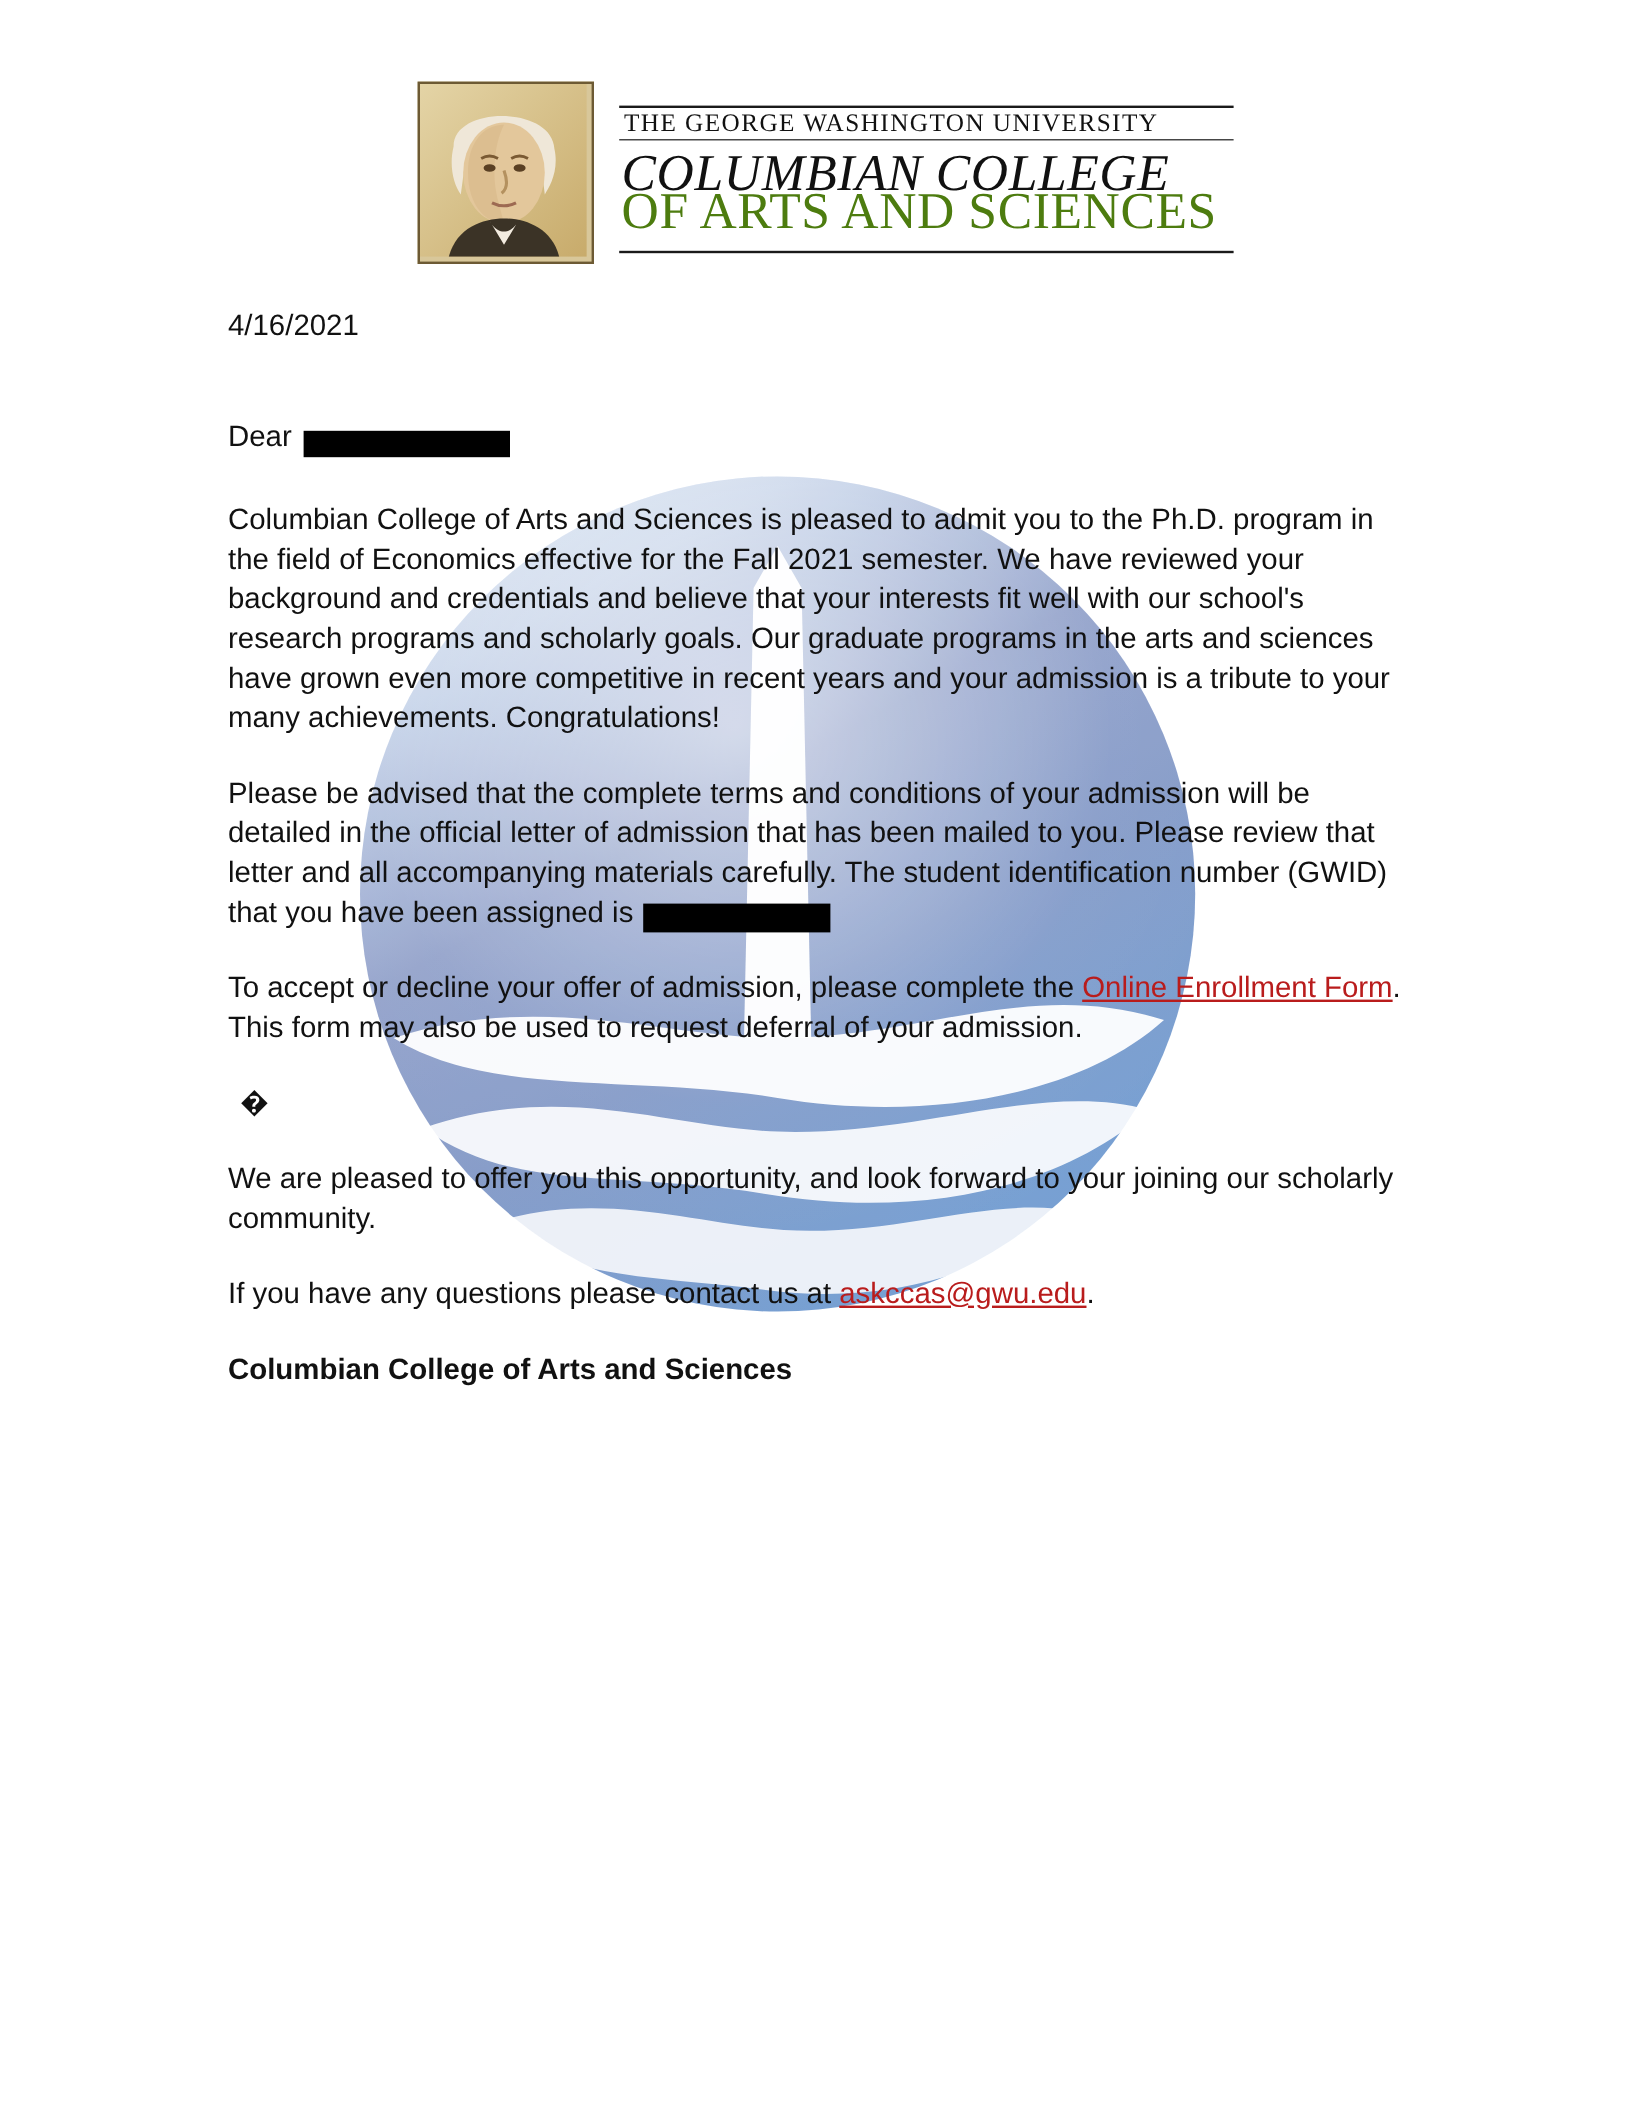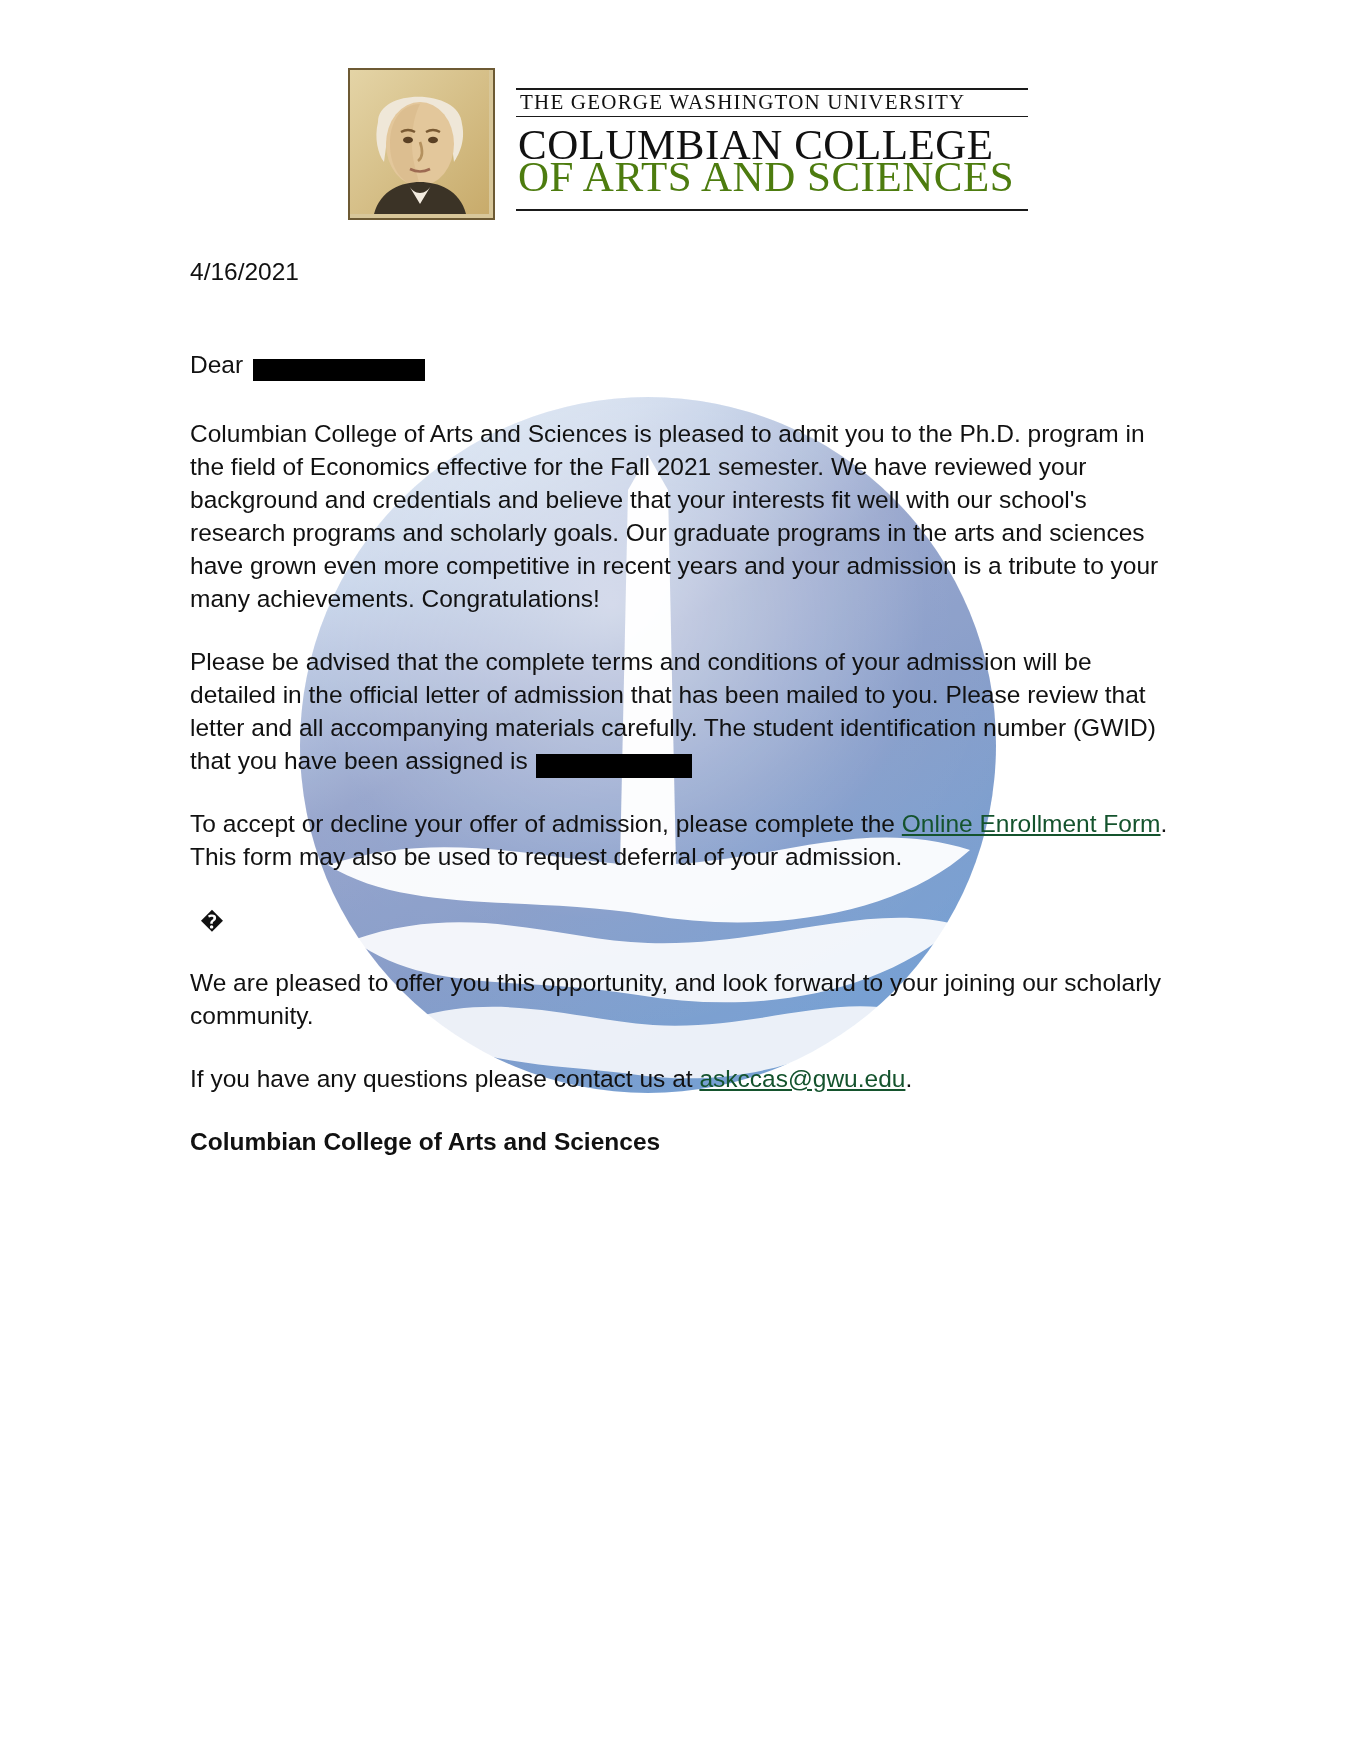--- a/index.html
+++ b/index.html
@@ -90,20 +90,21 @@
   }
   .lh-l1 {
     position: absolute;
     left: 2px;
     top: 52px;
     font-size: 43px;
     letter-spacing: 0.5px;
     font-variant: small-caps;
     color: #111;
     white-space: nowrap;
+    font-style: italic;
   }
   .lh-l2 {
     position: absolute;
     left: 2px;
     top: 84px;
     font-size: 43px;
     letter-spacing: 0.5px;
     font-variant: small-caps;
     color: #4d7c0f;
     white-space: nowrap;
@@ -128,21 +129,21 @@
     background: #000000;
     height: 22px;
     vertical-align: middle;
   }
   .redaction.name { width: 172px; }
   .redaction.gwid { width: 156px; height: 24px; margin-left: 8px; position: relative; top: 3px; }
 
   p.para { margin: 0 0 30px 0; }
 
   a.link {
-    color: #14532d;
+    color: #b91c1c;
     text-decoration: underline;
   }
   .bullet-glyph {
     display: inline-block;
     font-size: 24px;
     color: #111;
   }
   .bullet-line { margin: 0 0 30px 0; padding-left: 10px; }
 
   .sig { margin: 0 0 30px 0; }

